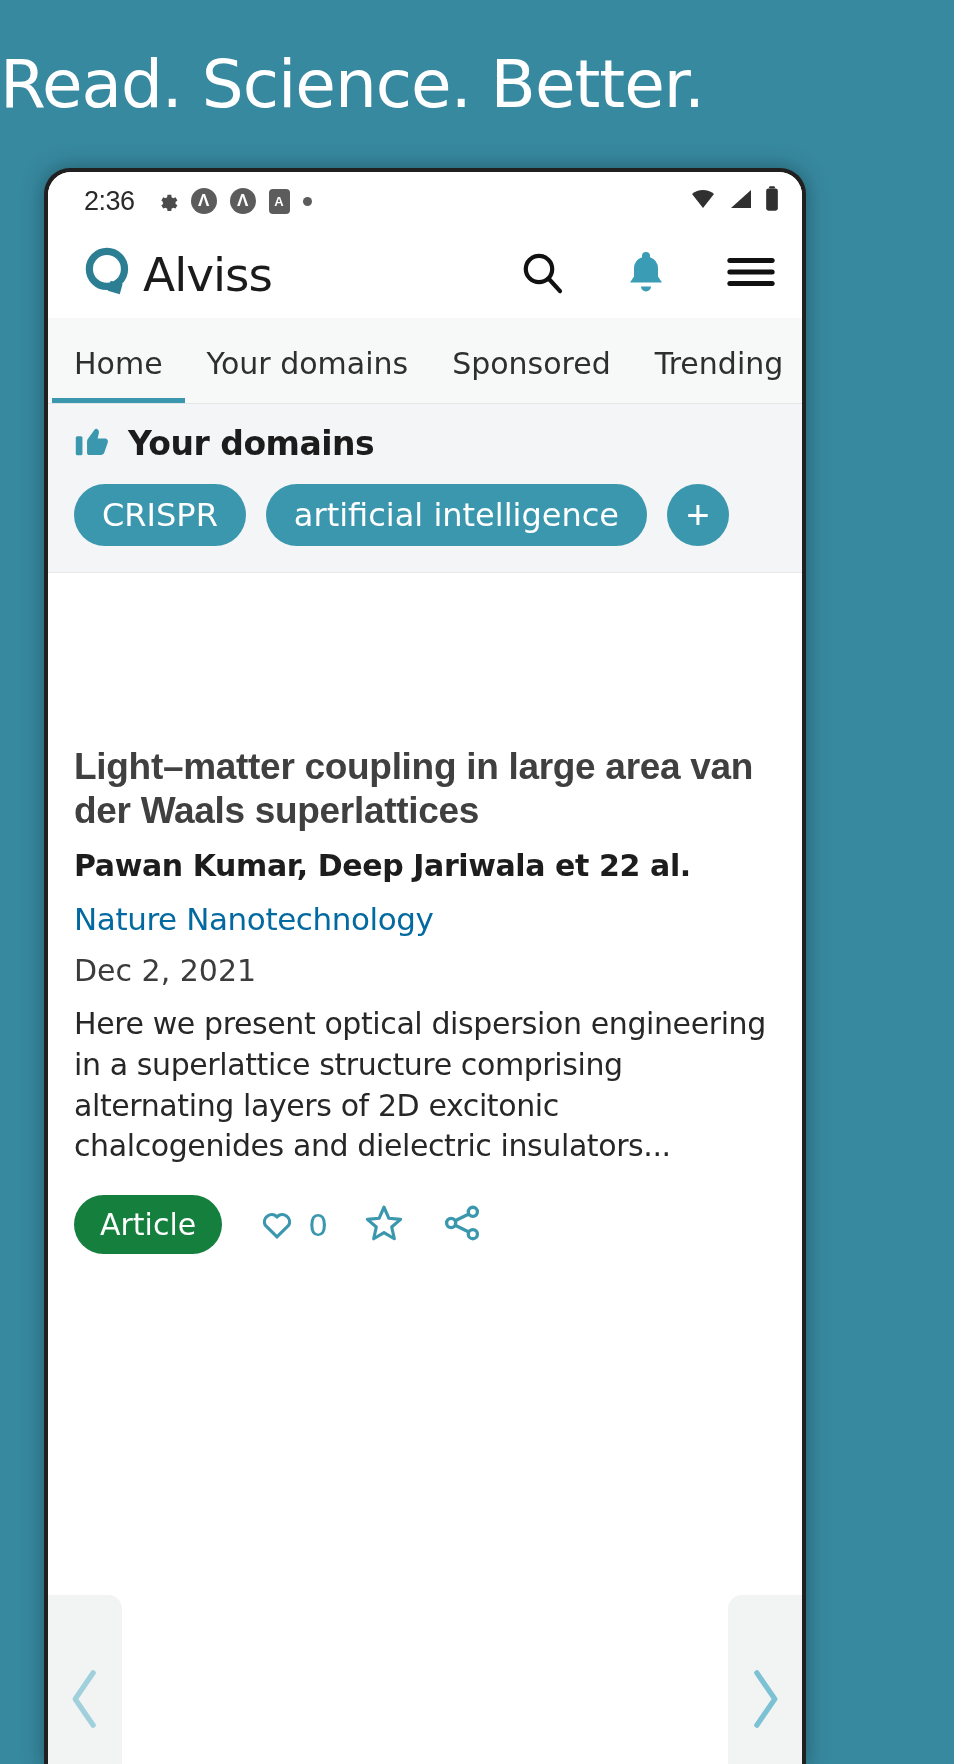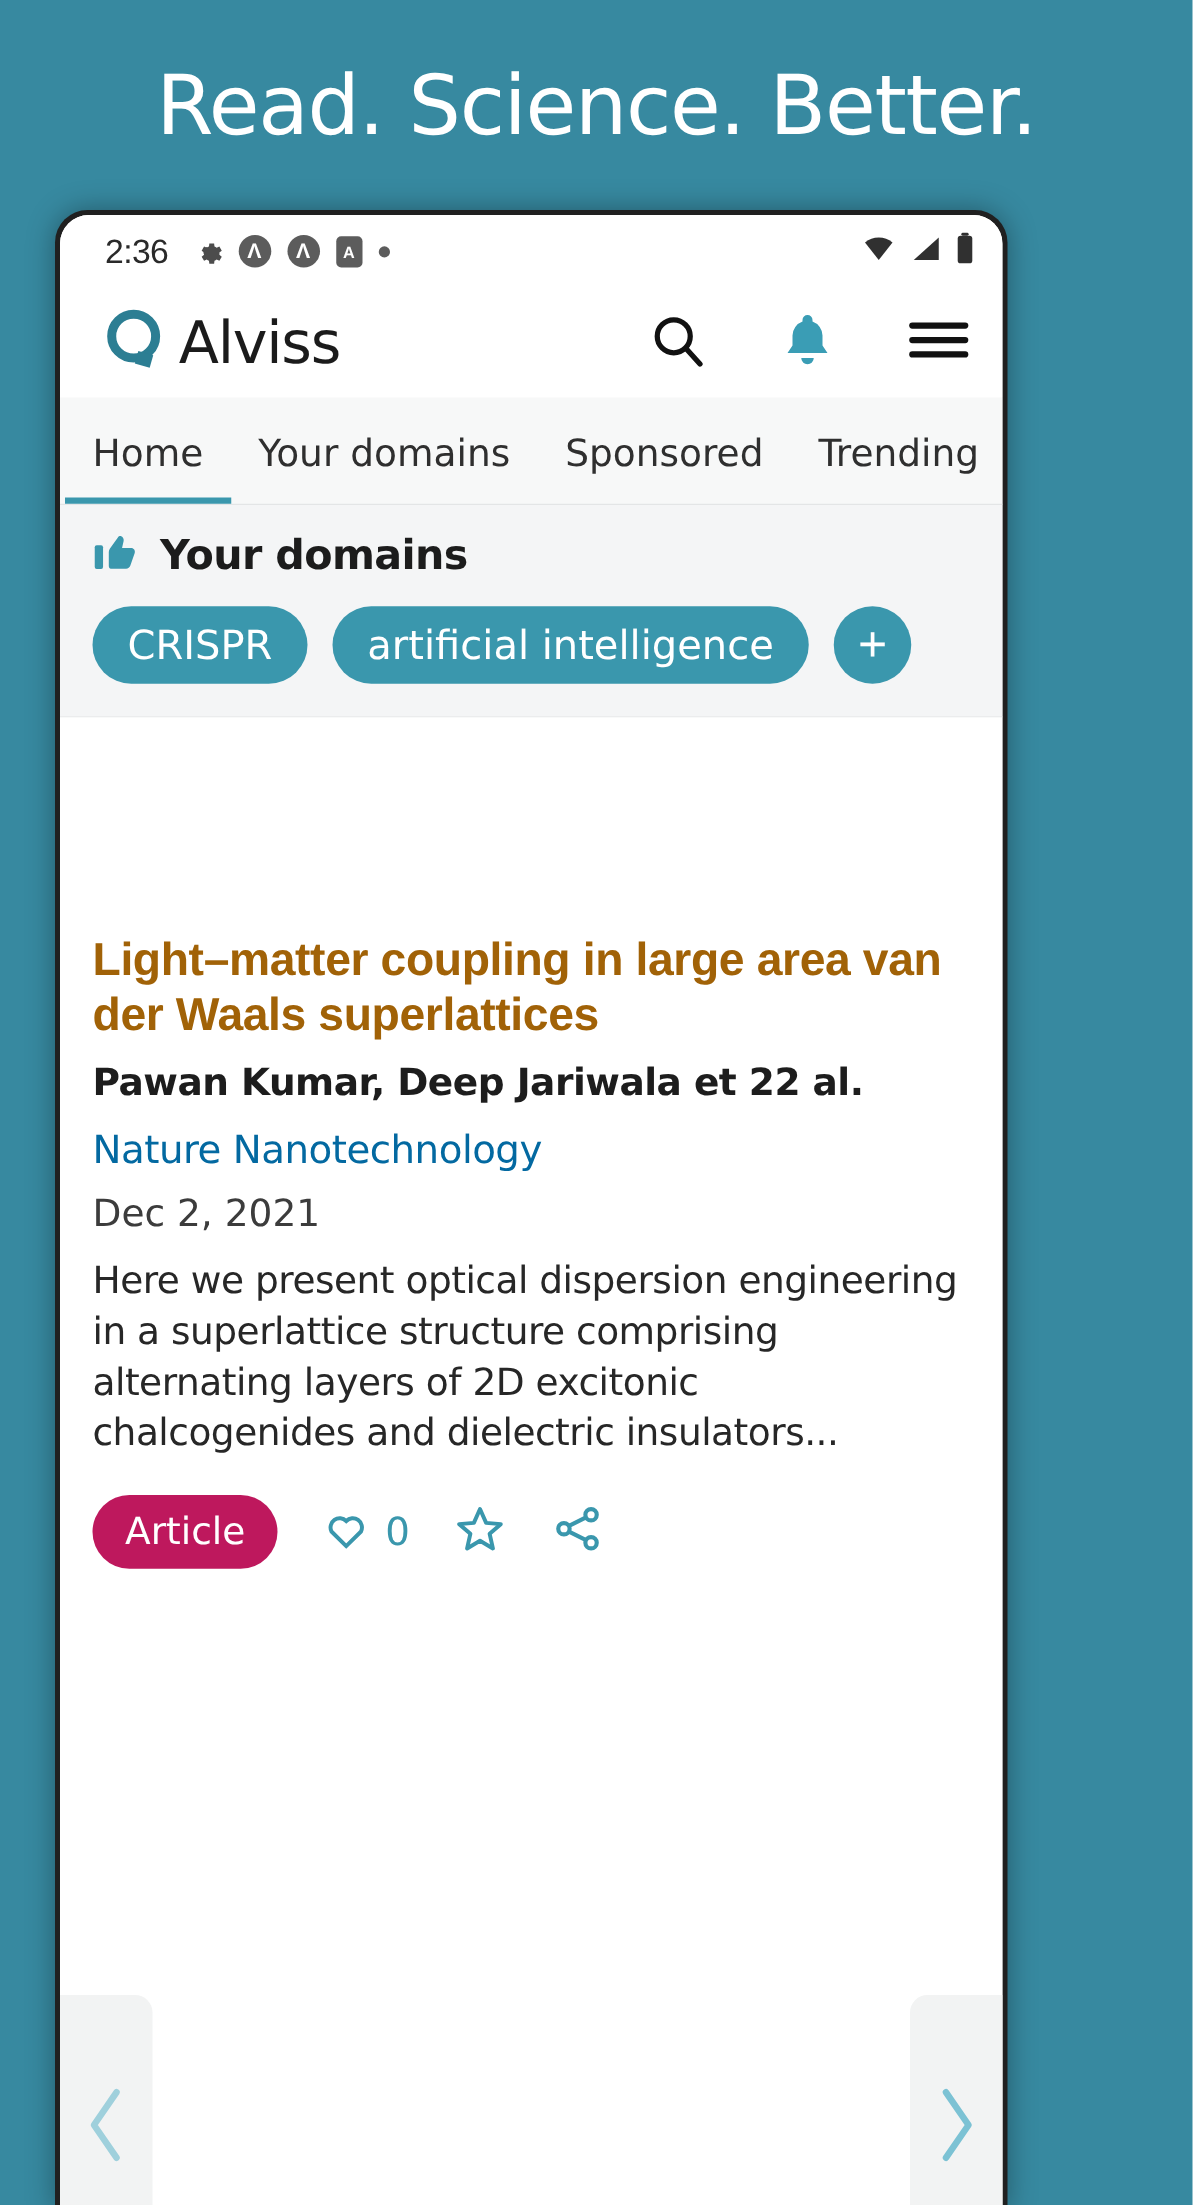--- a/index.html
+++ b/index.html
@@ -6,21 +6,20 @@
   html,body { width:954px; height:1764px; }
   body {
     background:#3789a0;
     font-family:"Liberation Sans", sans-serif;
     overflow:hidden;
     position:relative;
   }
   .promo-headline{
     position:absolute;
     top:46px; left:0; width:954px;
-    text-align:center;
     color:#ffffff;
     font-size:66px;
     font-weight:400;
     letter-spacing:-1px;
     font-family:"DejaVu Sans", sans-serif;
   }
   
   .phone{
     position:absolute;
     left:44px; top:168px;
@@ -119,21 +118,21 @@
     width:62px;height:62px;border-radius:50%;
     background:#3a97ad; color:#fff;
     display:flex;align-items:center;justify-content:center;
     font-size:40px; line-height:1; font-weight:300;
     align-self:center;
   }
   
   .feed{ position:relative; background:#ffffff; height:100%; }
   .card{ padding:172px 26px 0 26px; position:relative; z-index:2;}
   .card-title{
-    font-size:37px; font-weight:bold; color:#a16207; line-height:1.19;
+    font-size:37px; font-weight:bold; color:#404040; line-height:1.19;
     font-family:"Liberation Sans Narrow","Liberation Sans", sans-serif;
     letter-spacing:-.3px;
   }
   .card-authors{
     margin-top:15px;
     font-size:30px; font-weight:bold; color:#1d1d1d;
     font-family:"DejaVu Sans", sans-serif; letter-spacing:-.4px;
   }
   .card-journal{
     margin-top:18px;
@@ -148,21 +147,21 @@
   .card-abstract{
     margin-top:16px;
     font-size:30px; color:#272727; line-height:1.36;
     font-family:"DejaVu Sans", sans-serif; letter-spacing:-.4px;
   }
   .actions{
     display:flex; align-items:center; gap:34px;
     margin-top:28px;
   }
   .badge-article{
-    background:#be185d; color:#fff;
+    background:#15803d; color:#fff;
     border-radius:36px; padding:12px 26px;
     font-size:30px;
     font-family:"DejaVu Sans", sans-serif;
   }
   .act{ display:flex; align-items:center; gap:10px; }
   .act-count{ font-size:31px; color:#3a97ad; font-family:"DejaVu Sans",sans-serif;}
   
   .nav-arrow{
     position:absolute; top:1022px;
     width:74px; height:212px;

